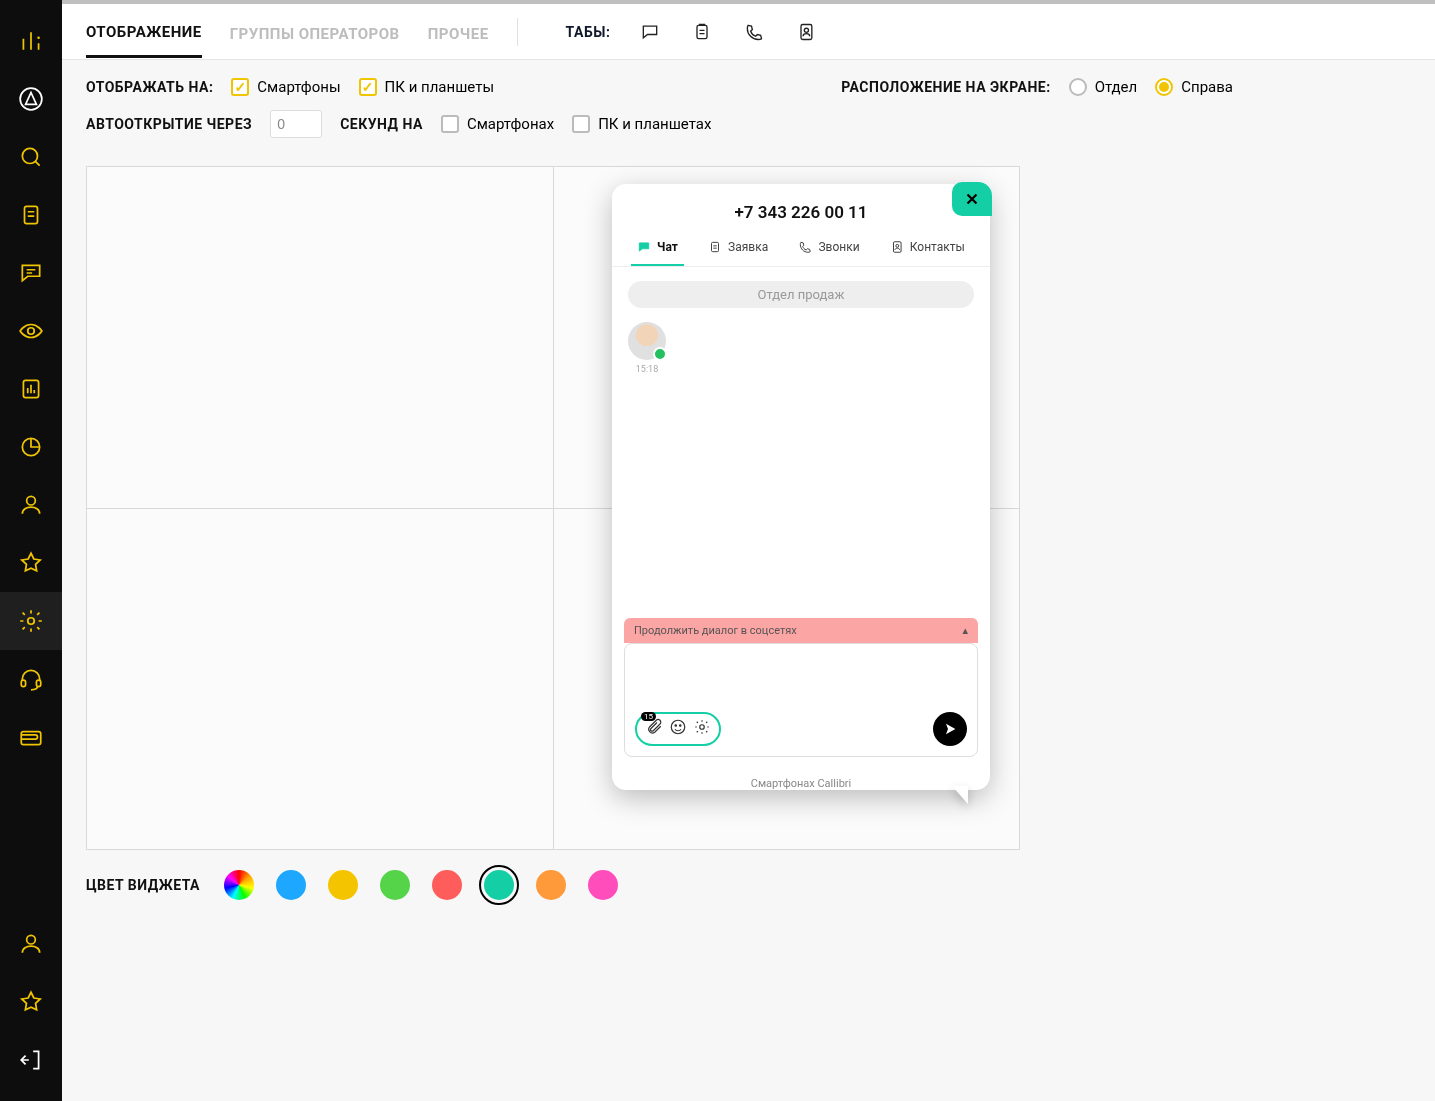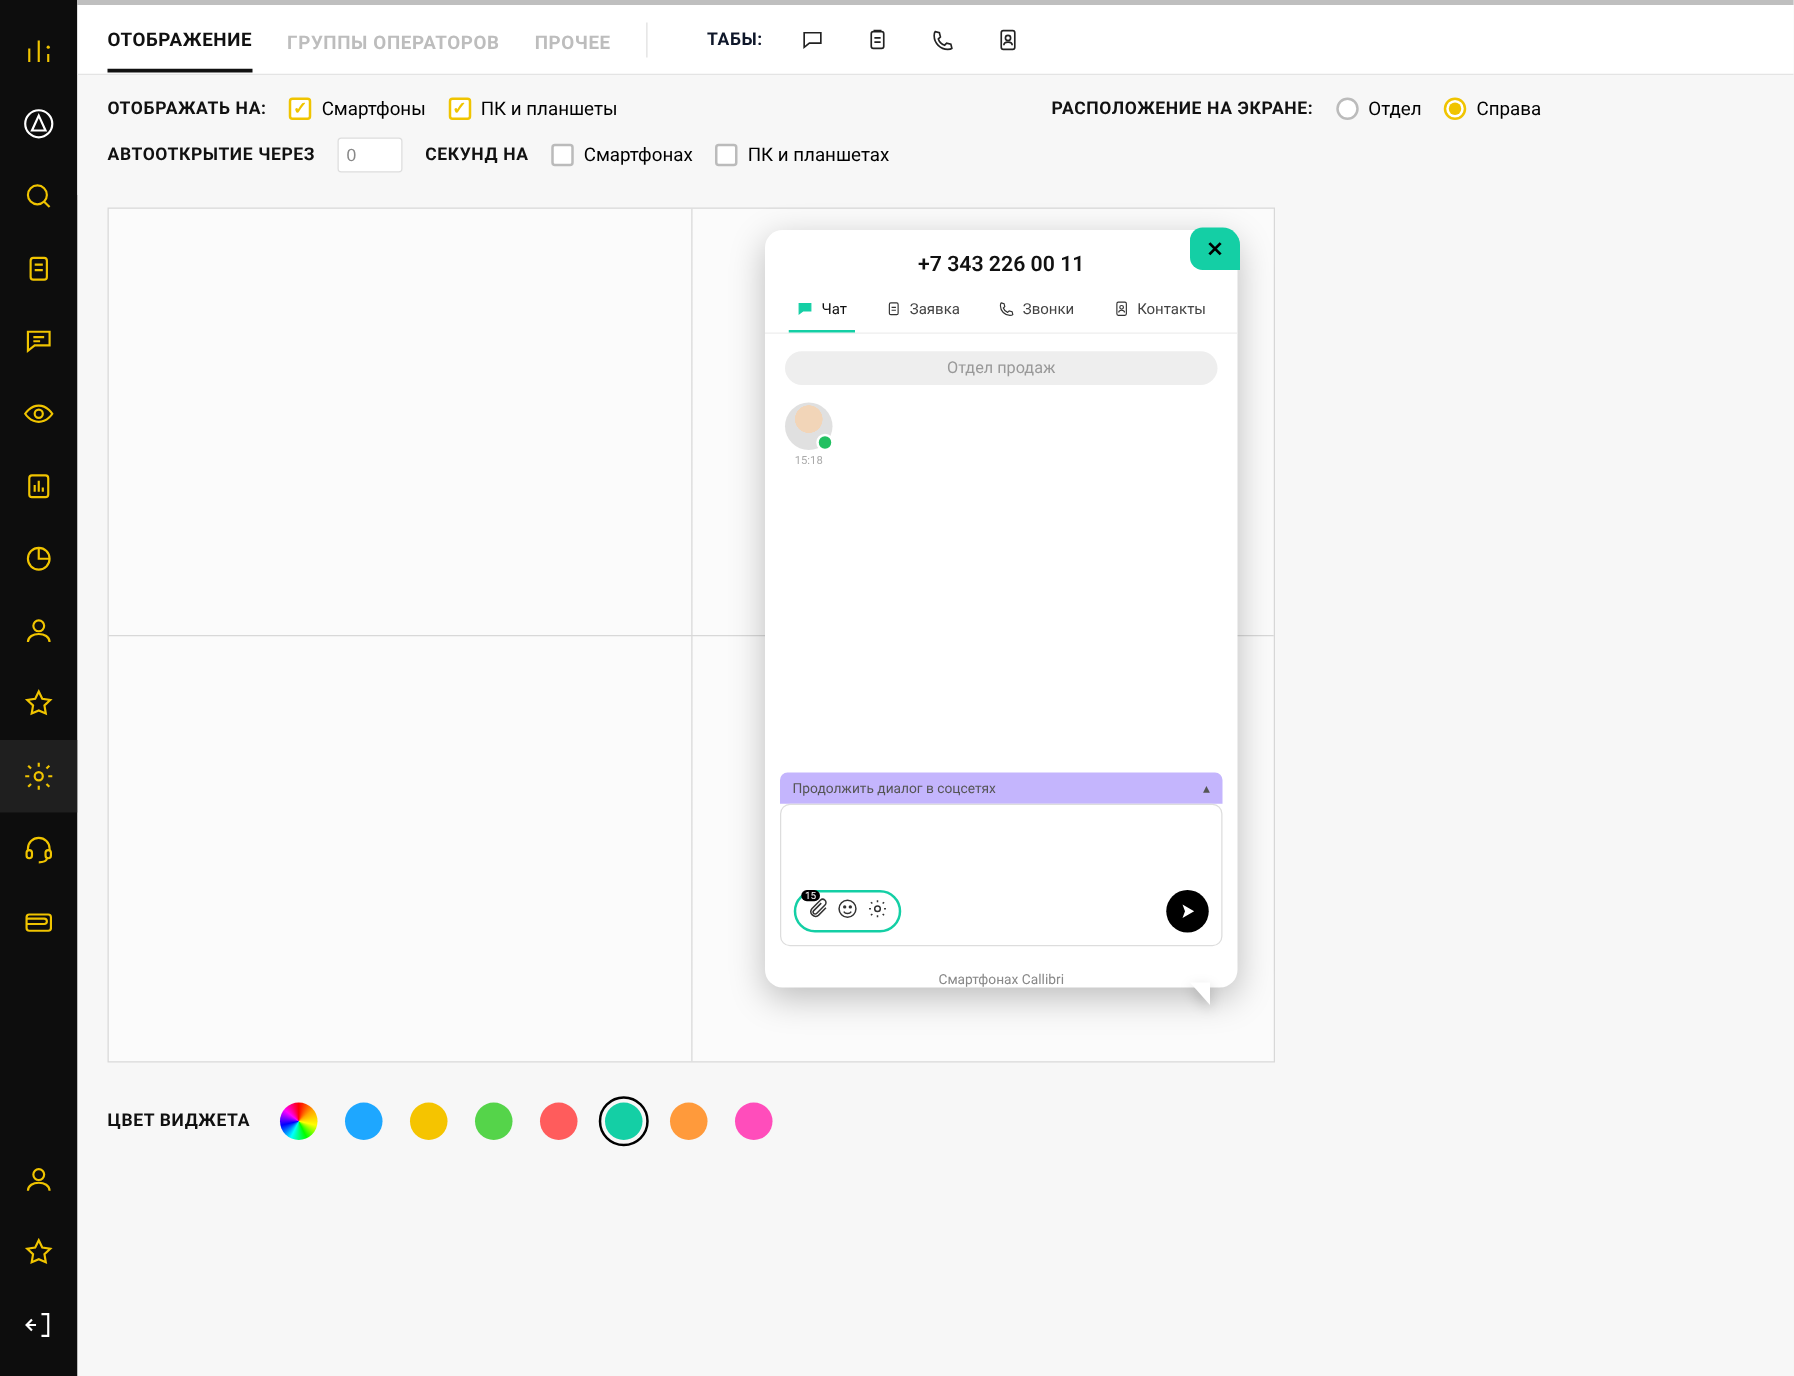--- a/index.html
+++ b/index.html
@@ -151,21 +151,21 @@
   }
   .chat-tabs {
     display: flex; align-items: center; justify-content: space-around;
     padding: 0 10px; border-bottom: 1px solid #eee;
   }
   .chat-tab {
     display: flex; align-items: center; gap: 6px;
     font-size: 12px; color: #444; padding: 10px 6px 10px;
     cursor: pointer; border-bottom: 2px solid transparent;
   }
-  .chat-tab.active { border-bottom-color: #14cfa5; color: #111; }
+  .chat-tab.active { border-bottom-color: #14cfa5; color: #111; font-weight: bold; }
   .chat-tab svg { width: 14px; height: 14px; stroke: #333; fill: none; stroke-width: 1.6; }
   .chat-tab.active svg { stroke: #14cfa5; fill: #14cfa5; }
   .chat-dept {
     margin: 14px 16px 0;
     background: #eee; color: #999; border-radius: 14px;
     text-align: center; font-size: 13px; padding: 6px 0;
   }
   .chat-body {
     padding: 14px 16px 0; min-height: 300px;
     display: flex; gap: 10px; align-items: flex-start;
@@ -178,21 +178,21 @@
   .avatar::after {
     content:""; position:absolute; right:-1px; bottom:-1px;
     width:10px; height:10px; background:#22c061; border:2px solid #fff; border-radius:50%;
   }
   .avatar-time { font-size: 9px; color: #aaa; text-align: center; margin-top: 4px; }
   .bubble {
     background: #b4e9de; border-radius: 12px;
     padding: 12px 14px; font-size: 12px; line-height: 1.45; color: #111; font-weight: 600;
   }
   .chat-continue {
-    margin: 10px 12px 0; background: #c4b5fd; border-radius: 6px 6px 0 0;
+    margin: 10px 12px 0; background: #fca5a5; border-radius: 6px 6px 0 0;
     font-size: 11px; padding: 6px 10px; color: #555;
     display: flex; justify-content: space-between; align-items: center;
   }
   .chat-input-area {
     margin: 0 12px 14px; border: 1px solid #ddd; border-radius: 8px;
     height: 114px; position: relative; background: #fff;
   }
   .chat-tools {
     position: absolute; left: 10px; bottom: 10px;
     display: flex; gap: 6px; align-items: center;
@@ -215,21 +215,21 @@
   }
   .chat-tail {
     position: absolute; right: 22px; bottom: -14px;
     width: 0; height: 0; border-left: 16px solid transparent;
     border-top: 18px solid #fff;
     filter: drop-shadow(0 4px 5px rgba(0,0,0,.2));
   }
 
   
   .colors-row {
-    margin: 32px 24px 0;
+    margin: 20px 24px 0;
     display: flex; align-items: center; gap: 24px;
   }
   .colors-label {
     font-size: 14px; font-weight: 700; letter-spacing: .5px; color: #111;
   }
   .swatches { display: flex; gap: 22px; }
   .swatch {
     width: 30px; height: 30px; border-radius: 50%; cursor: pointer;
   }
   .swatch.selected { outline: 2px solid #000; outline-offset: 3px; }

